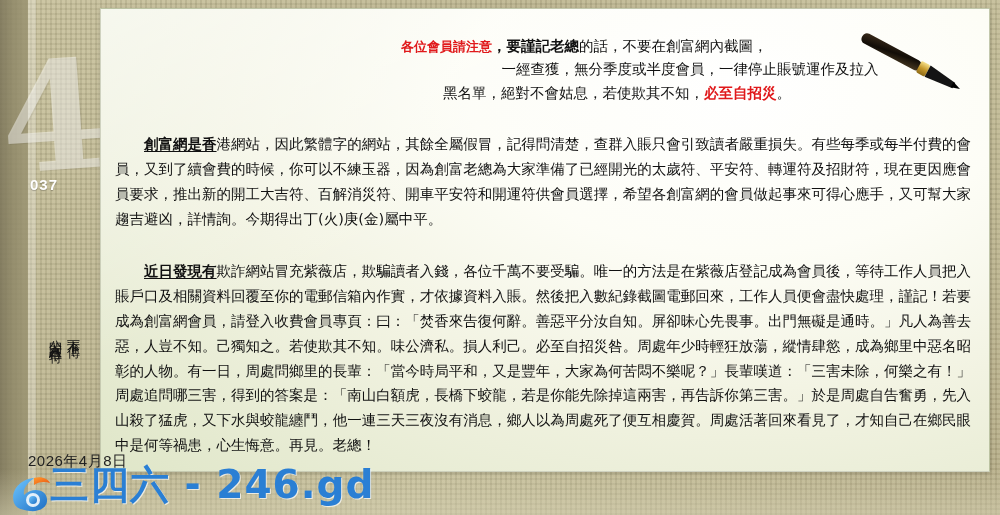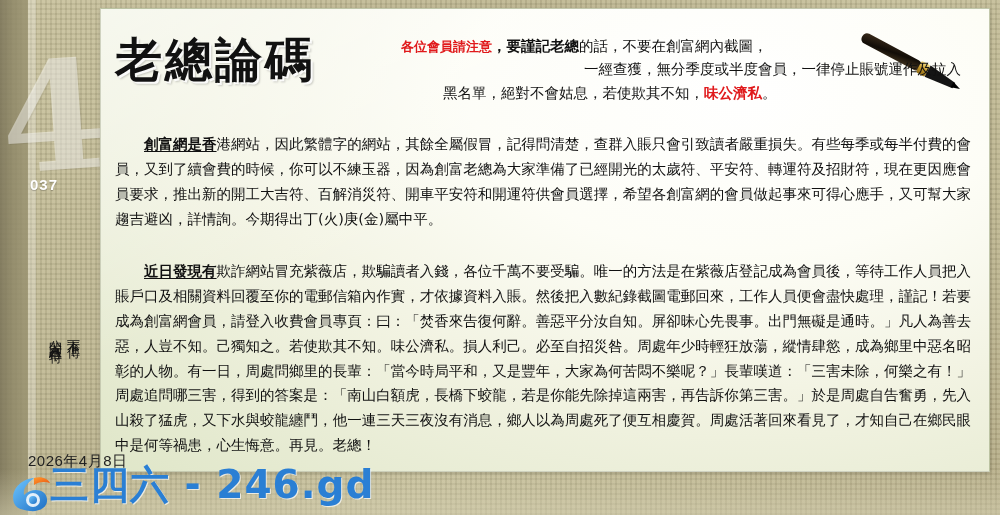--- a/index.html
+++ b/index.html
@@ -153,21 +153,21 @@
     left: 300px;
     top: 26px;
     width: 560px;
     font-family: "DejaVu Sans", sans-serif;
     font-size: 14.5px;
     line-height: 1.62;
     color: #111;
     text-align: justify;
   }
   .notice .l1 { text-align: left; }
-  .notice .l2 { text-align: right; padding-left: 18px; }
+  .notice .l2 { text-align: center; padding-left: 18px; }
   .notice .l3 { text-align: left; padding-left: 42px; }
   .red { color: #e0191b; font-weight: bold; }
   .red-small { color: #e0191b; font-weight: bold; font-size: 13px; }
   .bold { font-weight: bold; }
 
   
   .body-text {
     position: absolute;
     left: 14px;
     top: 96px;
@@ -243,21 +243,20 @@
 
   <div class="watermark">47</div>
   <div class="issue-number">037</div>
 
   <div class="side-caption">公開六肖中特</div>
   <div class="side-caption-2">下不下傳</div>
 
   <div class="paper">
     <div class="paper-sheen"></div>
 
-    <div class="masthead">老總論碼</div>
 
     <svg class="brush" viewBox="0 0 120 58">
       <defs>
         <linearGradient id="bh" x1="0" y1="0" x2="1" y2="1">
           <stop offset="0%" stop-color="#3a2b1a"></stop>
           <stop offset="50%" stop-color="#120d08"></stop>
           <stop offset="100%" stop-color="#4a3a22"></stop>
         </linearGradient>
         <linearGradient id="gd" x1="0" y1="0" x2="0" y2="1">
           <stop offset="0%" stop-color="#f6e08a"></stop>
@@ -274,21 +273,21 @@
     </svg>
 
     <div class="notice">
       <div class="l1">
         <span class="red-small">各位會員請注意</span><span class="bold">，要謹記老總</span><span>的話，不要在創富網內截圖，</span>
       </div>
       <div class="l2">
         <span>一經查獲，無分季度或半度會員，一律停止賬號運作及拉入</span>
       </div>
       <div class="l3">
-        <span>黑名單，絕對不會姑息，若使欺其不知，</span><span class="red">味公濟私</span><span>。</span>
+        <span>黑名單，絕對不會姑息，若使欺其不知，</span><span class="red">必至自招災</span><span>。</span>
       </div>
     </div>
 
     <div class="body-text">
 
       <p class="para indent">
         <span class="seg-underline bold">創富網是香</span><span>港網站，因此</span><span>繁體字的網站，其餘全屬</span><span>假冒，記得問清楚，查群入賬只會引致讀者嚴重損失。有些每季或每半付費的會員，又到了續</span><span>會費的時候，你可以不練玉器，因為創富老總為大家準備了已經開光的太歲符、平安符、轉運符及</span><span>招財符，現在更因應會員要求，推出新的開工大吉符、百解消災符、開車平安符和開運符供會員選</span><span>擇，希望各創富網的會員做起事來可得心應手，又可幫大家趨吉避凶，詳情</span><span>詢。今期得出丁(火)庚(金)屬中平。</span>
       </p>
 
       <p class="para indent">

